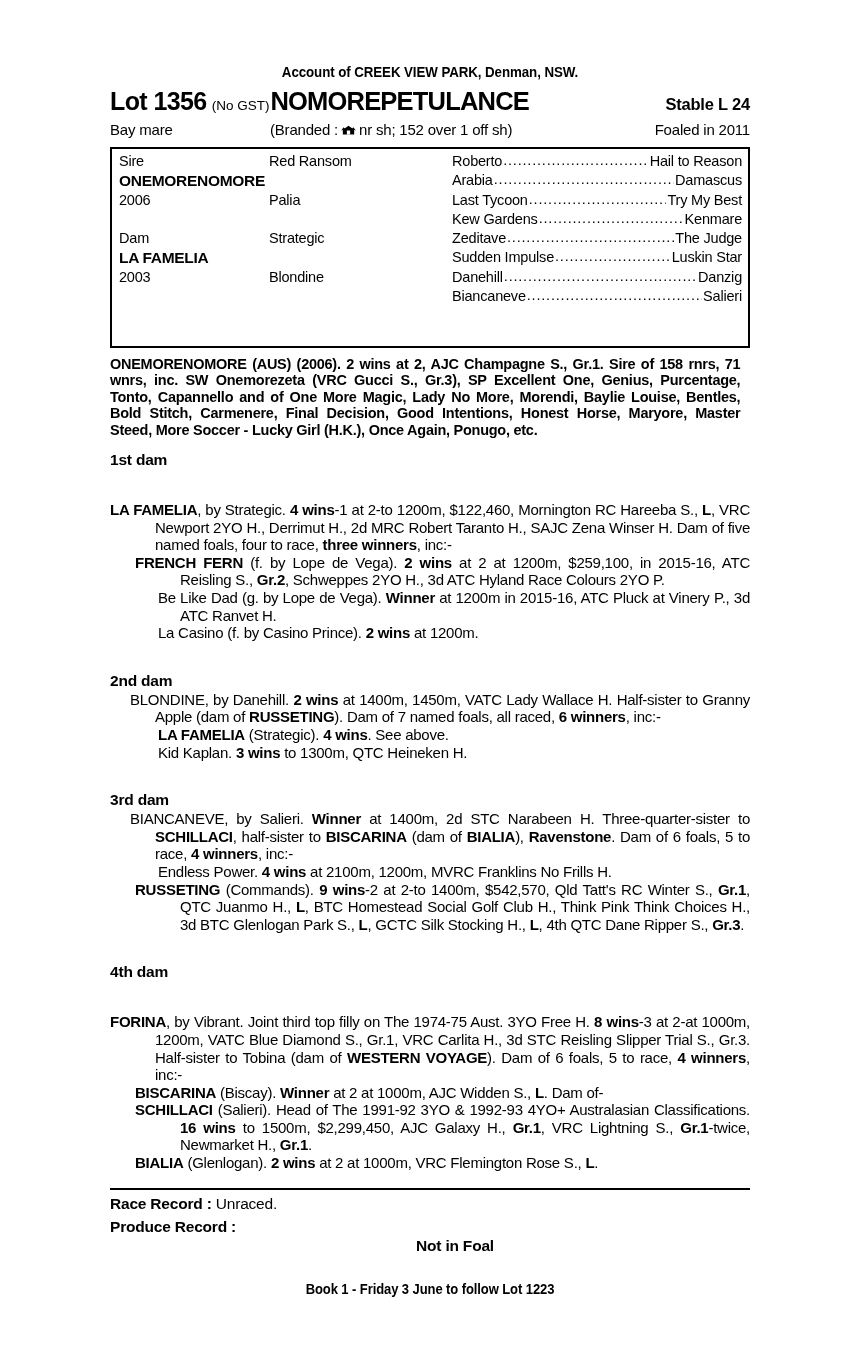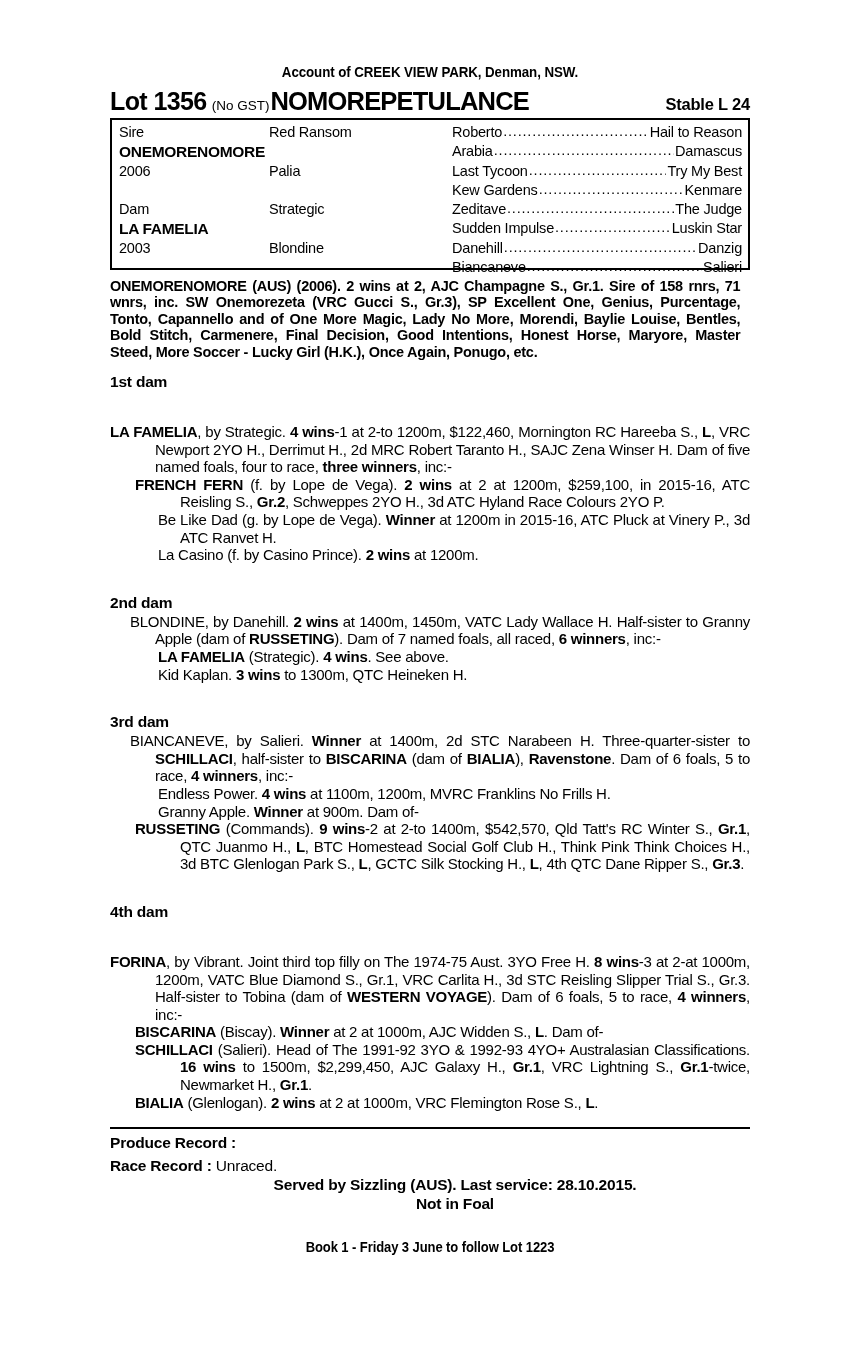--- a/index.html
+++ b/index.html
@@ -78,24 +78,24 @@
     display: inline-block;
     width: 17px;
     height: 13px;
     position: relative;
     top: 2px;
     margin: 0 2px;
   }
 
   
   .ped {
-    margin-top: 3px;
+    margin-top: 9px;
     border: 2.5px solid #000;
     padding: 3px 0 3px 0;
-    height: 152px;
+    height: 201px;
     box-sizing: border-box;
     position: relative;
   }
   .ped-grid {
     display: grid;
     grid-template-columns: 155px 185px 1fr;
     font-size: 14.5px;
     letter-spacing: -0.2px;
   }
   .ped-grid > div {
@@ -198,20 +198,36 @@
 
   <div class="account">Account of CREEK VIEW PARK, Denman, NSW.</div>
 
   <div class="lotline">
     <div class="lot-left">
       <span>Lot 1356</span><span class="nogst">(No GST)</span><span class="horsename">NOMOREPETULANCE</span>
     </div>
     <div class="stable">Stable L 24</div>
   </div>
 
+  <div class="descline">
+    <span class="desc-colour">Bay mare</span>
+    <span class="desc-brand">
+      <span>(Branded :</span>
+      <span class="brand-glyph">
+        <svg viewBox="0 0 20 16" width="17" height="13" aria-hidden="true">
+          <path d="M3 13 L3 7 L10 2 L17 7 L17 13 Z" fill="#000"></path>
+          <path d="M1 8 L4 4 L6 6 Z" fill="#000"></path>
+          <path d="M19 8 L16 4 L14 6 Z" fill="#000"></path>
+          <rect x="8" y="8" width="4" height="5" fill="#fff"></rect>
+        </svg>
+      </span>
+      <span>nr sh; 152 over 1 off sh)</span>
+    </span>
+    <span class="desc-foaled">Foaled in 2011</span>
+  </div>
 
   <div class="ped">
     <div class="ped-grid" id="ped-grid">
         <div class="ped-c1">Sire</div>
         <div class="ped-c2">Red Ransom</div>
         <div class="ped-c3">
           <span class="gp">
             <span class="gp-a">Roberto</span>
             <span class="gp-dots">................................................................................</span>
             <span class="gp-b">Hail to Reason</span>
@@ -290,37 +306,35 @@
       <p class="entry lvl1"><b class="t">LA FAMELIA</b><span>, by Strategic. </span><b class="t">4 wins</b><span>-1 at 2-to 1200m, $122,460, Mornington RC Hareeba S., </span><b class="t">L</b><span>, VRC Newport 2YO H., Derrimut H., 2d MRC Robert Taranto H., SAJC Zena Winser H. Dam of five named foals, four to race, </span><b class="t">three winners</b><span>, inc:-</span></p>
       <p class="entry lvl3"><b class="t">FRENCH FERN</b><span> (f. by Lope de Vega). </span><b class="t">2 wins</b><span> at 2 at 1200m, $259,100, in 2015-16, ATC Reisling S., </span><b class="t">Gr.2</b><span>, Schweppes 2YO H., 3d ATC Hyland Race Colours 2YO P.</span></p>
       <p class="entry lvl4"><span>Be Like Dad (g. by Lope de Vega). </span><b class="t">Winner</b><span> at 1200m in 2015-16, ATC Pluck at Vinery P., 3d ATC Ranvet H.</span></p>
       <p class="entry lvl4"><span>La Casino (f. by Casino Prince). </span><b class="t">2 wins</b><span> at 1200m.</span></p>
       <div class="damhead">2nd dam</div>
       <p class="entry hang25"><span>BLONDINE, by Danehill. </span><b class="t">2 wins</b><span> at 1400m, 1450m, VATC Lady Wallace H. Half-sister to Granny Apple (dam of </span><b class="t">RUSSETING</b><span>). Dam of 7 named foals, all raced, </span><b class="t">6 winners</b><span>, inc:-</span></p>
       <p class="entry lvl4"><b class="t">LA FAMELIA</b><span> (Strategic). </span><b class="t">4 wins</b><span>. See above.</span></p>
       <p class="entry lvl4"><span>Kid Kaplan. </span><b class="t">3 wins</b><span> to 1300m, QTC Heineken H.</span></p>
       <div class="damhead">3rd dam</div>
       <p class="entry hang25"><span>BIANCANEVE, by Salieri. </span><b class="t">Winner</b><span> at 1400m, 2d STC Narabeen H. Three-quarter-sister to </span><b class="t">SCHILLACI</b><span>, half-sister to </span><b class="t">BISCARINA</b><span> (dam of </span><b class="t">BIALIA</b><span>), </span><b class="t">Ravenstone</b><span>. Dam of 6 foals, 5 to race, </span><b class="t">4 winners</b><span>, inc:-</span></p>
-      <p class="entry lvl4"><span>Endless Power. </span><b class="t">4 wins</b><span> at 1100m, 1200m, MVRC Franklins No Frills H.</span></p>
-      <p class="entry lvl4"><span>Granny Apple. </span><b class="t">Winner</b><span> at 900m. Dam of-</span></p>
+      <p class="entry lvl4"><span>Endless Power. </span><b class="t">4 wins</b><span> at 2100m, 1200m, MVRC Franklins No Frills H.</span></p>
       <p class="entry lvl3"><b class="t">RUSSETING</b><span> (Commands). </span><b class="t">9 wins</b><span>-2 at 2-to 1400m, $542,570, Qld Tatt's RC Winter S., </span><b class="t">Gr.1</b><span>, QTC Juanmo H., </span><b class="t">L</b><span>, BTC Homestead Social Golf Club H., Think Pink Think Choices H., 3d BTC Glenlogan Park S., </span><b class="t">L</b><span>, GCTC Silk Stocking H., </span><b class="t">L</b><span>, 4th QTC Dane Ripper S., </span><b class="t">Gr.3</b><span>.</span></p>
       <div class="damhead">4th dam</div>
       <p class="entry lvl1"><b class="t">FORINA</b><span>, by Vibrant. Joint third top filly on The 1974-75 Aust. 3YO Free H. </span><b class="t">8 wins</b><span>-3 at 2-at 1000m, 1200m, VATC Blue Diamond S., Gr.1, VRC Carlita H., 3d STC Reisling Slipper Trial S., Gr.3. Half-sister to Tobina (dam of </span><b class="t">WESTERN VOYAGE</b><span>). Dam of 6 foals, 5 to race, </span><b class="t">4 winners</b><span>, inc:-</span></p>
       <p class="entry lvl3"><b class="t">BISCARINA</b><span> (Biscay). </span><b class="t">Winner</b><span> at 2 at 1000m, AJC Widden S., </span><b class="t">L</b><span>. Dam of-</span></p>
       <p class="entry lvl3"><b class="t">SCHILLACI</b><span> (Salieri). Head of The 1991-92 3YO &amp; 1992-93 4YO+ Australasian Classifications. </span><b class="t">16 wins</b><span> to 1500m, $2,299,450, AJC Galaxy H., </span><b class="t">Gr.1</b><span>, VRC Lightning S., </span><b class="t">Gr.1</b><span>-twice, Newmarket H., </span><b class="t">Gr.1</b><span>.</span></p>
       <p class="entry lvl3"><b class="t">BIALIA</b><span> (Glenlogan). </span><b class="t">2 wins</b><span> at 2 at 1000m, VRC Flemington Rose S., </span><b class="t">L</b><span>.</span></p>
     </div>
 
   <div class="rr-rule"></div>
 
   <div class="rr">
-    <span class="rr-label">Produce Record :</span>
-  </div>
-  <div class="rr">
     <span class="rr-label">Race Record :</span>
     <span class="rr-val">Unraced.</span>
   </div>
-  <div class="served">Served by Sizzling (AUS). Last service: 28.10.2015.</div>
+  <div class="rr">
+    <span class="rr-label">Produce Record :</span>
+  </div>
   <div class="served"><span class="ctr2">Not in Foal</span></div>
 
   <div class="booknote">Book 1 - Friday 3 June to follow Lot 1223</div>
 
 </div>
 
 </body></html>

